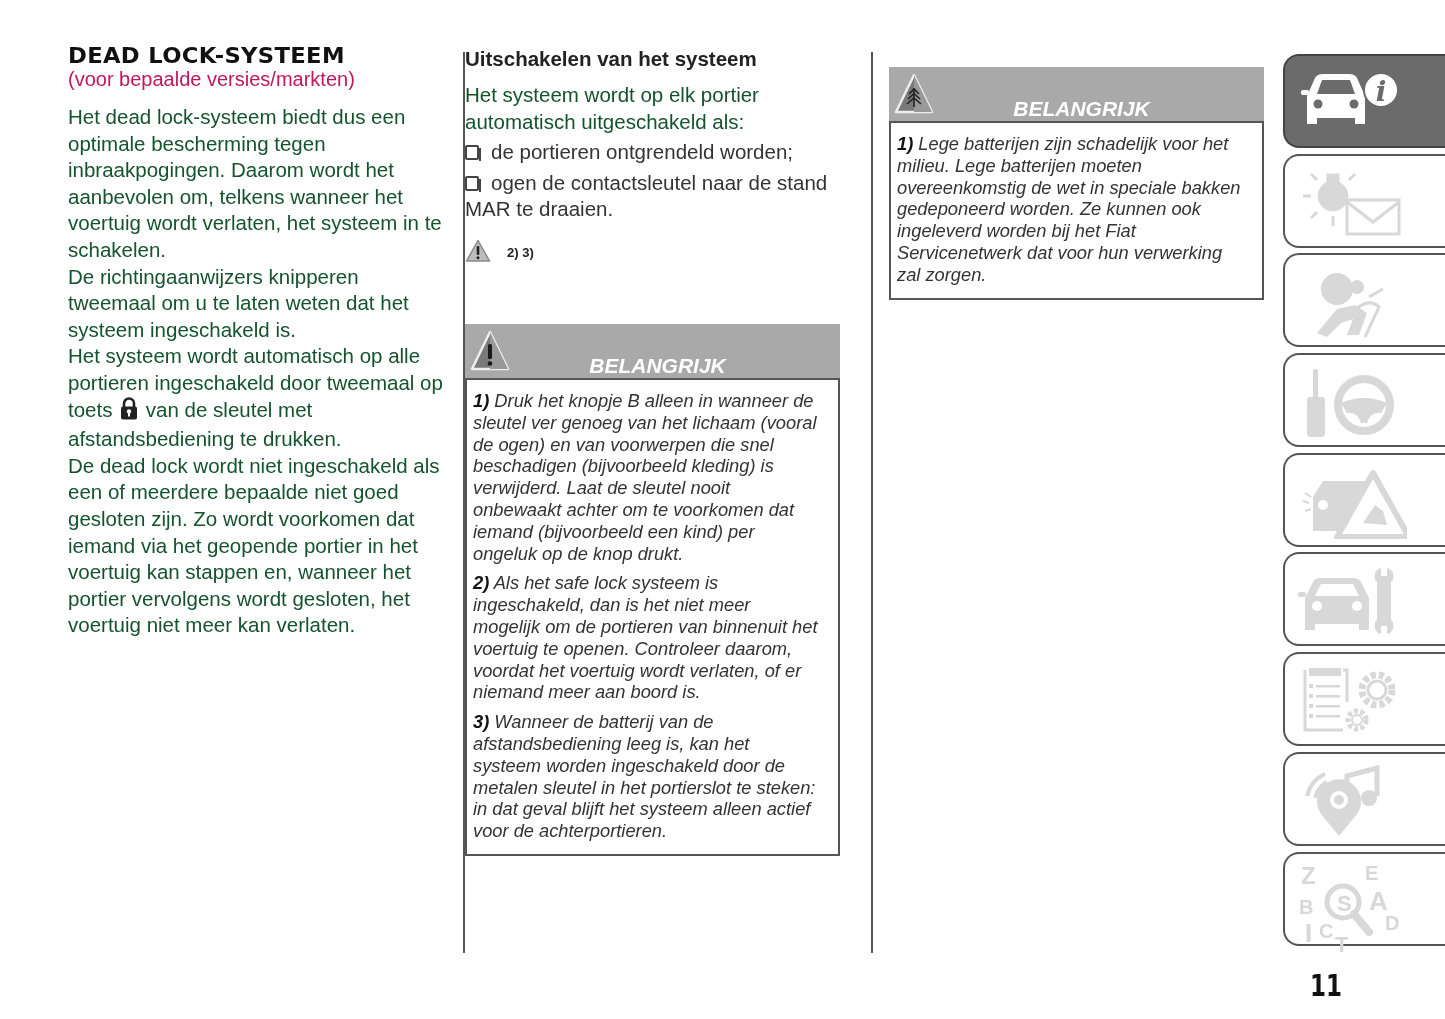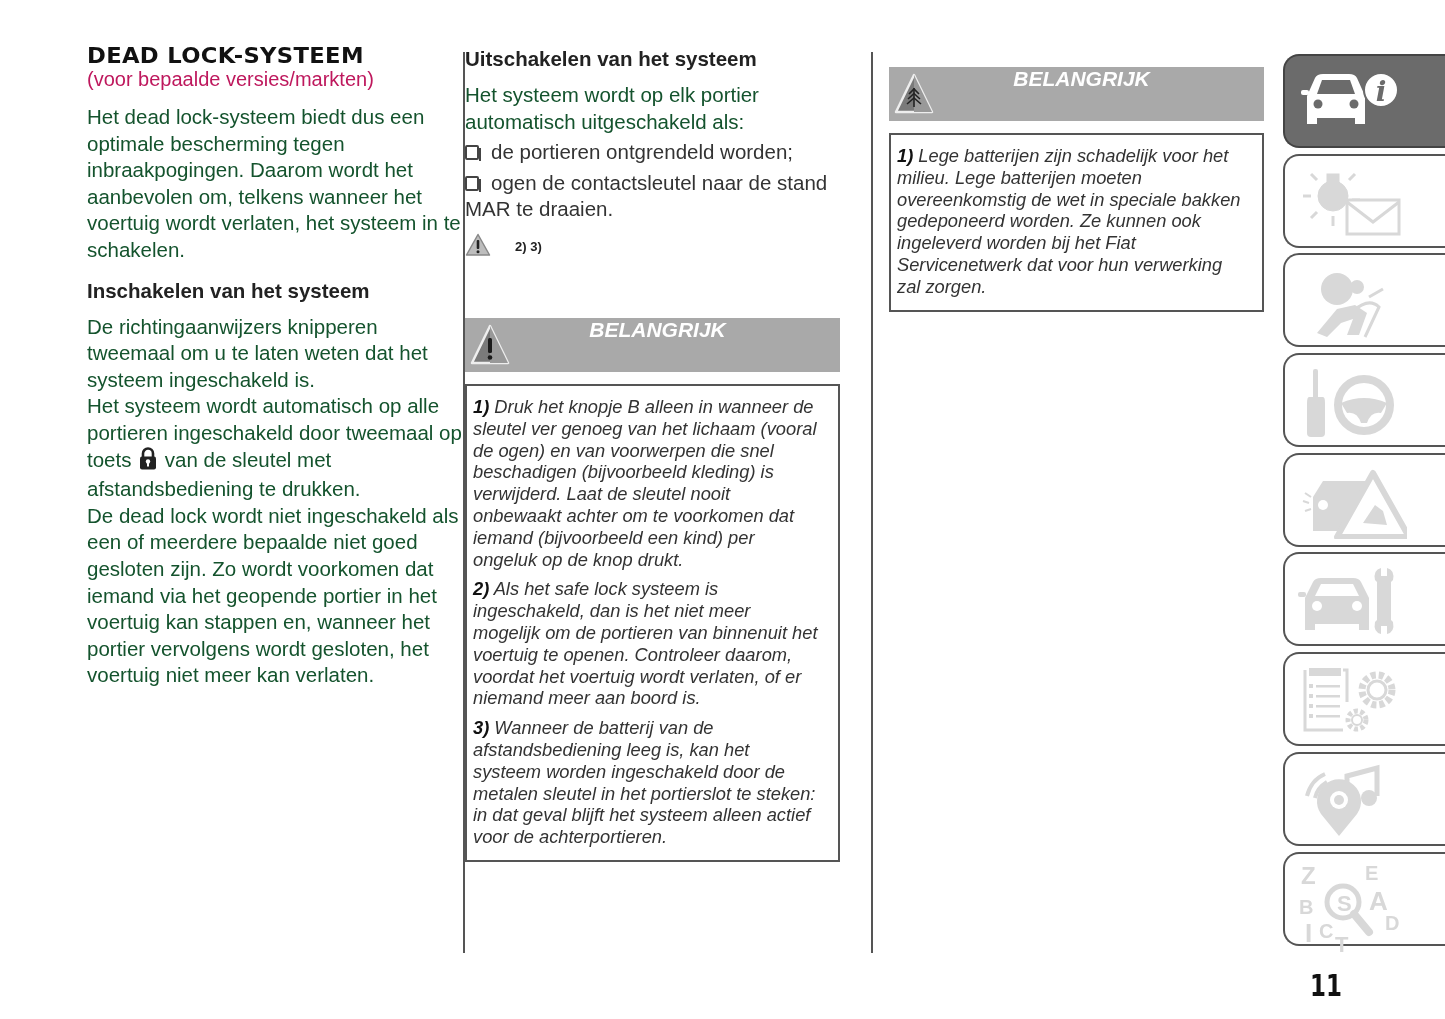--- a/index.html
+++ b/index.html
@@ -1,44 +1,44 @@
 <!DOCTYPE html>
 <html><head>
 <meta charset="utf-8">
 <style>
   * { box-sizing: border-box; margin: 0; padding: 0; }
   html, body { width: 1445px; height: 1019px; background: #ffffff; overflow: hidden; }
   body { position: relative; font-family: "Liberation Sans", sans-serif; color: #2b2b2b; }
 
   .col { position: absolute; top: 44px; }
-  .col1 { left: 87px; width: 380px; }
+  .col1 { left: 68px; width: 380px; }
   .col2 { left: 465px; width: 375px; }
   .col3 { left: 889px; width: 375px; }
 
   .divider { position: absolute; top: 52px; width: 2px; height: 901px; background: #555; }
 
   .main-title { font-family: "DejaVu Sans", sans-serif; font-weight: bold; font-size: 21px; letter-spacing: 0.3px; color: #111; line-height: 24px; transform: scaleX(1.08); transform-origin: left; }
   .subtitle { font-size: 20px; line-height: 22px; color: #be185d; margin-bottom: 14px; }
   .body-text { font-size: 20.5px; line-height: 26.6px; color: #14532d; }
   .section-heading { font-weight: bold; font-size: 20.5px; line-height: 26px; color: #222; margin: 14px 0 10px 0; }
   .col2 .section-heading { margin-top: 2px; }
 
   .bullet { font-size: 20.5px; line-height: 26.6px; color: #333; margin-top: 4px; }
   .bullet .box { display: inline-block; width: 14px; height: 15px; border: 2.5px solid #444; border-radius: 2px; margin-right: 12px; vertical-align: -1px; position: relative; }
   .bullet .box::after { content: ""; position: absolute; right: -4px; top: 1px; width: 2px; height: 13px; background: #444; }
 
   .lock-icon { display: inline-block; vertical-align: -3px; margin: 0 2px; }
 
-  .warn-ref { margin-top: 10px; display: flex; align-items: center; gap: 24px; font-size: 13px; font-weight: bold; color: #222; }
-
-  .band { height: 54px; background: #a9a9a9; display: flex; align-items: flex-start; position: relative; }
+  .warn-ref { margin-top: 16px; display: flex; align-items: center; gap: 16px; font-size: 13px; font-weight: bold; color: #222; }
+
+  .band { height: 54px; background: #a9a9a9; display: flex; align-items: flex-end; position: relative; }
   .band .band-icon { position: absolute; left: 4px; top: 5px; }
   .band .band-title { flex: 1; text-align: center; color: #fff; font-weight: bold; font-style: italic; font-size: 21px; padding-left: 10px; }
 
-  .note-box { border: 2px solid #555; margin-top: 12px; padding: 10px 18px 12px 6px; }
+  .note-box { border: 2px solid #555; padding: 10px 18px 12px 6px; }
   .note { font-style: italic; font-size: 18.3px; line-height: 21.8px; color: #333; margin-bottom: 8px; }
   .note:last-child { margin-bottom: 0; }
   .note .num { font-weight: bold; font-style: italic; color: #111; }
 
   .sidebar { position: absolute; left: 1283px; top: 54px; width: 162px; }
   .tab { height: 94px; border: 2px solid #555; border-right: none; border-radius: 16px 0 0 16px; margin-bottom: 5.7px; position: relative; background: #fff; }
   .tab.active { background: #6b6b6b; border-color: #444; }
   .tab svg { position: absolute; left: 12px; top: 8px; }
 
   .page-number { position: absolute; left: 1310px; top: 968px; font-family: "DejaVu Sans Condensed", "DejaVu Sans", sans-serif; font-weight: bold; font-size: 30px; color: #111; transform: scaleX(0.85); transform-origin: left; }
@@ -46,21 +46,20 @@
 </head>
 <body>
 
 <div class="divider" style="left:463px;"></div>
 <div class="divider" style="left:871px;"></div>
 
 <div class="col col1">
   <div class="main-title">DEAD LOCK-SYSTEEM</div>
   <div class="subtitle">(voor bepaalde versies/markten)</div>
   <p class="body-text">Het dead lock-systeem biedt dus een optimale bescherming tegen inbraakpogingen. Daarom wordt het aanbevolen om, telkens wanneer het voertuig wordt verlaten, het systeem in te schakelen.</p>
-  <h2 class="section-heading">Inschakelen van het systeem</h2>
   <p class="body-text">De richtingaanwijzers knipperen tweemaal om u te laten weten dat het systeem ingeschakeld is.</p>
   <p class="body-text">
     <span>Het systeem wordt automatisch op alle portieren ingeschakeld door tweemaal op toets</span>
     <span class="lock-icon">
       <svg width="18" height="23" viewBox="0 0 18 23">
           <path d="M4 10 V6.5 a5 5 0 0 1 10 0 V10" fill="none" stroke="#222" stroke-width="2.6"></path>
           <rect x="1" y="9.5" width="16" height="13" rx="2" fill="#222"></rect>
           <circle cx="9" cy="14.5" r="2.2" fill="#fff"></circle>
           <rect x="8" y="15" width="2" height="4.5" fill="#fff"></rect>
         </svg>

